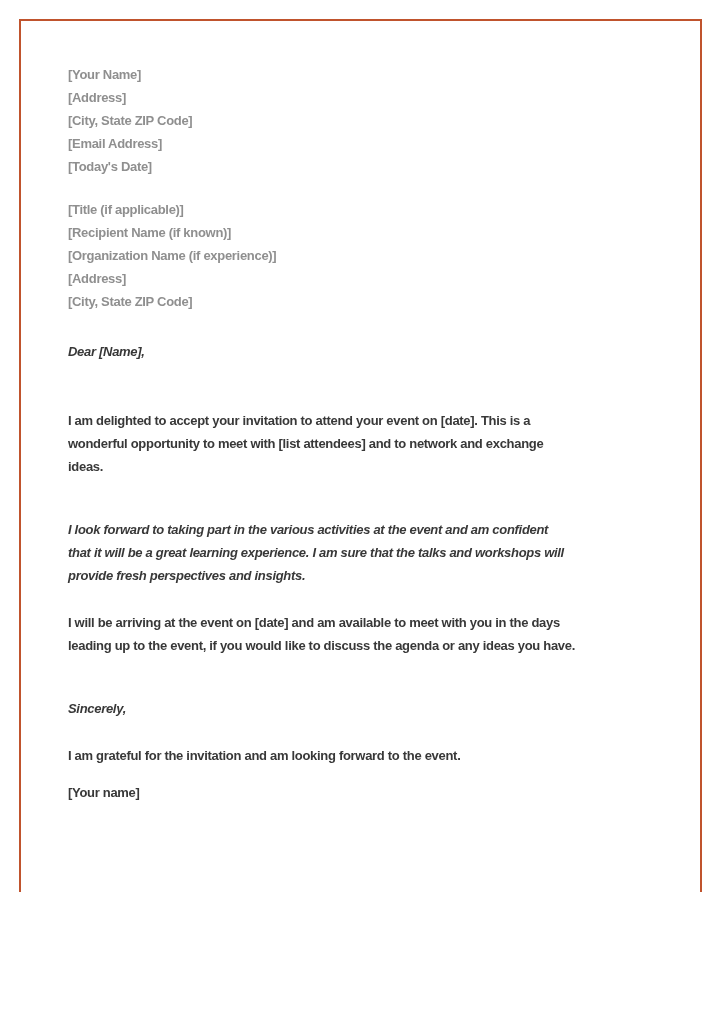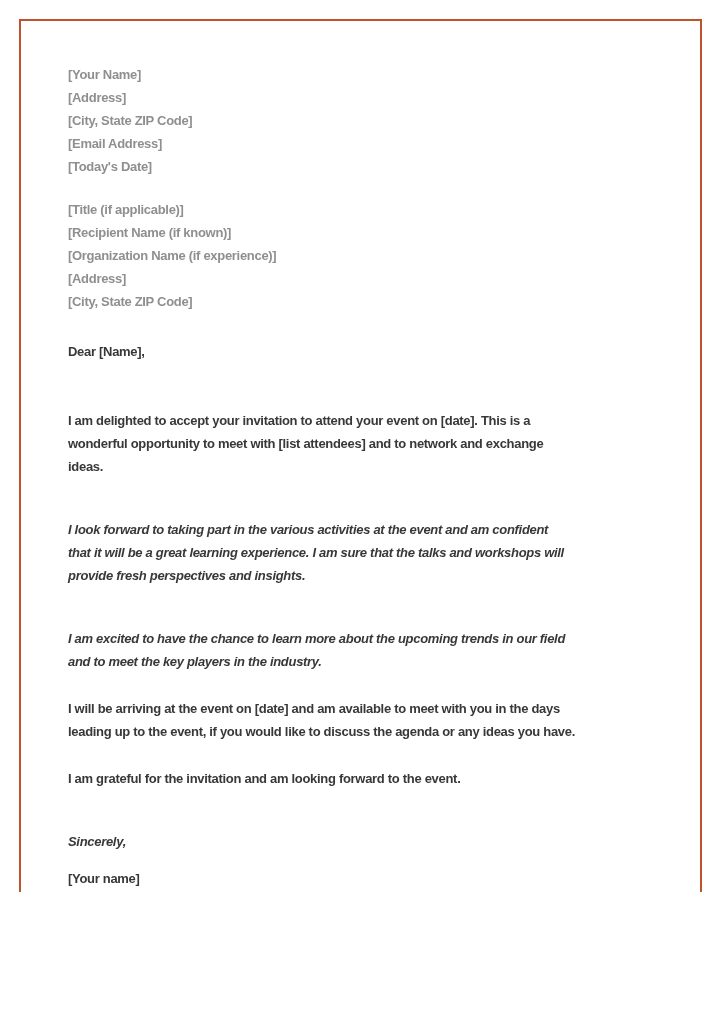--- a/index.html
+++ b/index.html
@@ -36,21 +36,21 @@
     line-height: 23px;
   }
   .address-block {
     color: #8f8f8f;
   }
   .address-line {
     white-space: pre;
   }
   .sender-block { margin-bottom: 20px; }
   .recipient-block { margin-bottom: 27px; }
-  .salutation { white-space: pre; }
+  .salutation { white-space: pre; font-style: italic; }
   .para {
     white-space: pre;
   }
   .m46 { margin-top: 46px; }
   .m40 { margin-top: 40px; font-style: italic; }
   .m38 { margin-top: 24px; }
   .m14 { margin-top: 14px; }
 </style>
 </head>
 <body>
@@ -77,23 +77,21 @@
     </div>
 
     <div class="salutation">Dear [Name],</div>
 
     <div class="para m46">I am delighted to accept your invitation to attend your event on [date]. This is a
 wonderful opportunity to meet with [list attendees] and to network and exchange
 ideas.</div>
     <div class="para m40">I look forward to taking part in the various activities at the event and am confident
 that it will be a great learning experience. I am sure that the talks and workshops will
 provide fresh perspectives and insights.</div>
-    <div class="para m40">I am excited to have the chance to learn more about the upcoming trends in our field
-and to meet the key players in the industry.</div>
     <div class="para m38">I will be arriving at the event on [date] and am available to meet with you in the days
 leading up to the event, if you would like to discuss the agenda or any ideas you have.</div>
+    <div class="para m40">Sincerely,</div>
+
     <div class="para m38">I am grateful for the invitation and am looking forward to the event.</div>
-
-    <div class="para m40">Sincerely,</div>
     <div class="para m14">[Your name]</div>
 
   </div>
 </div>
 
 </body></html>

